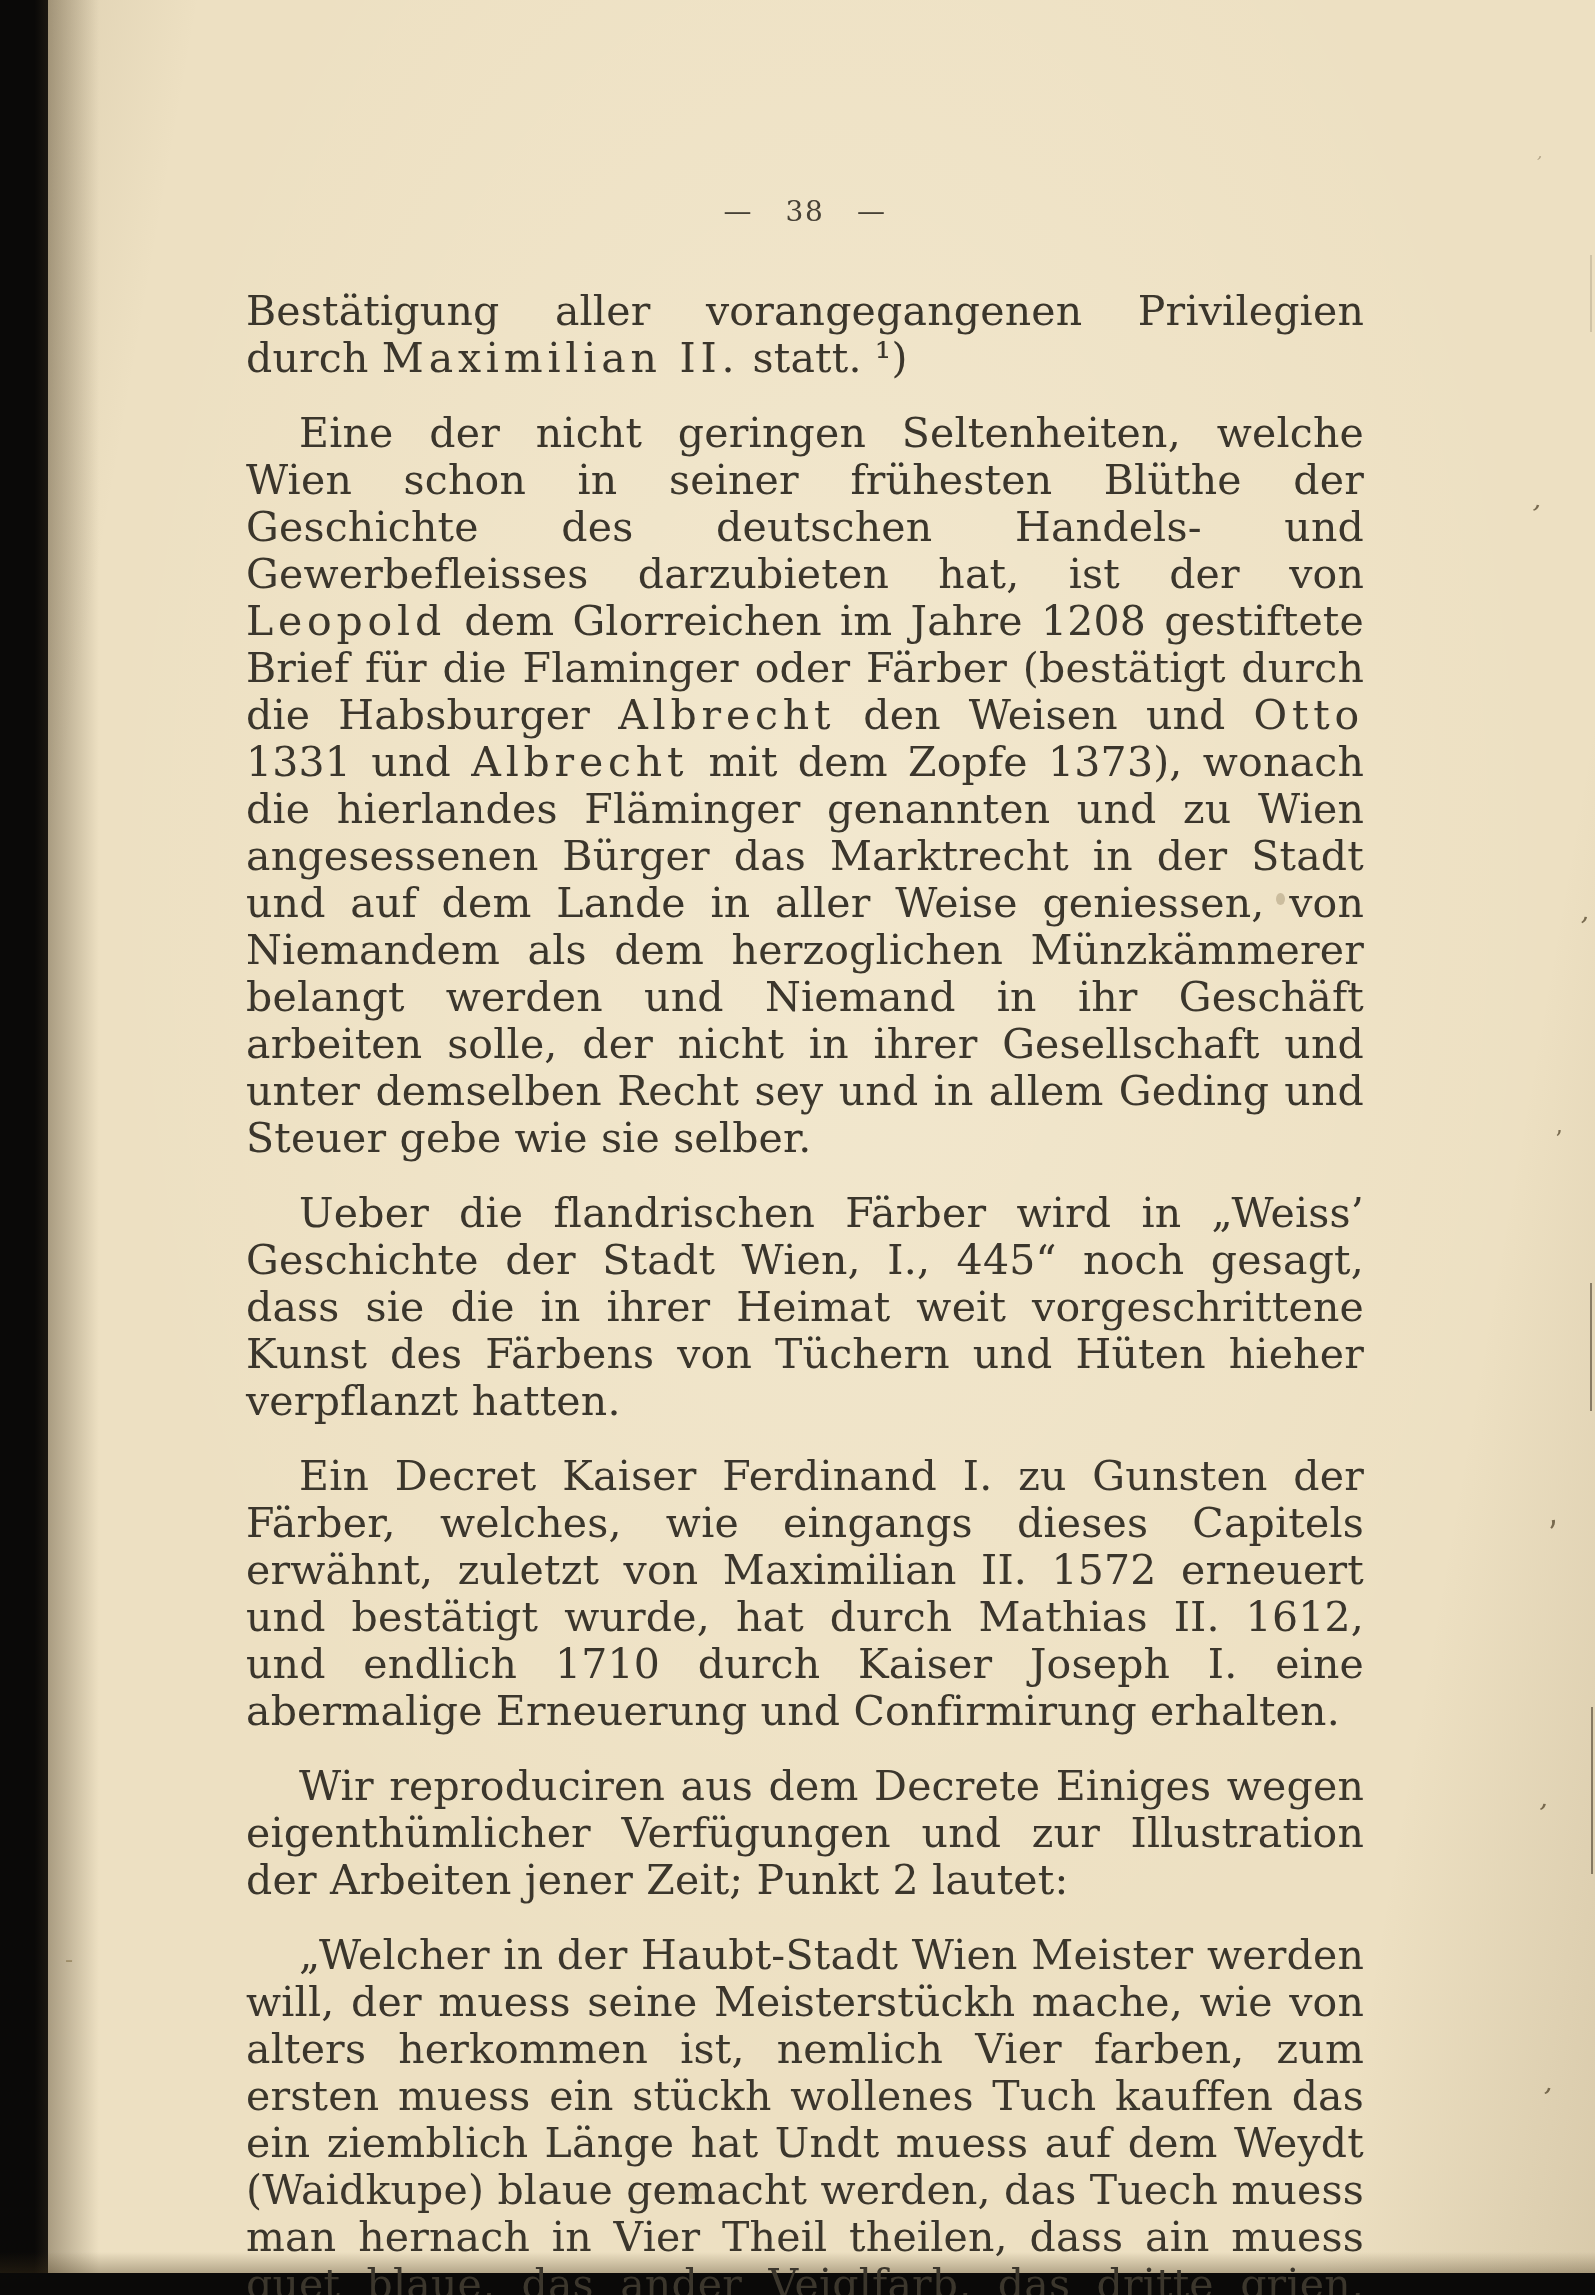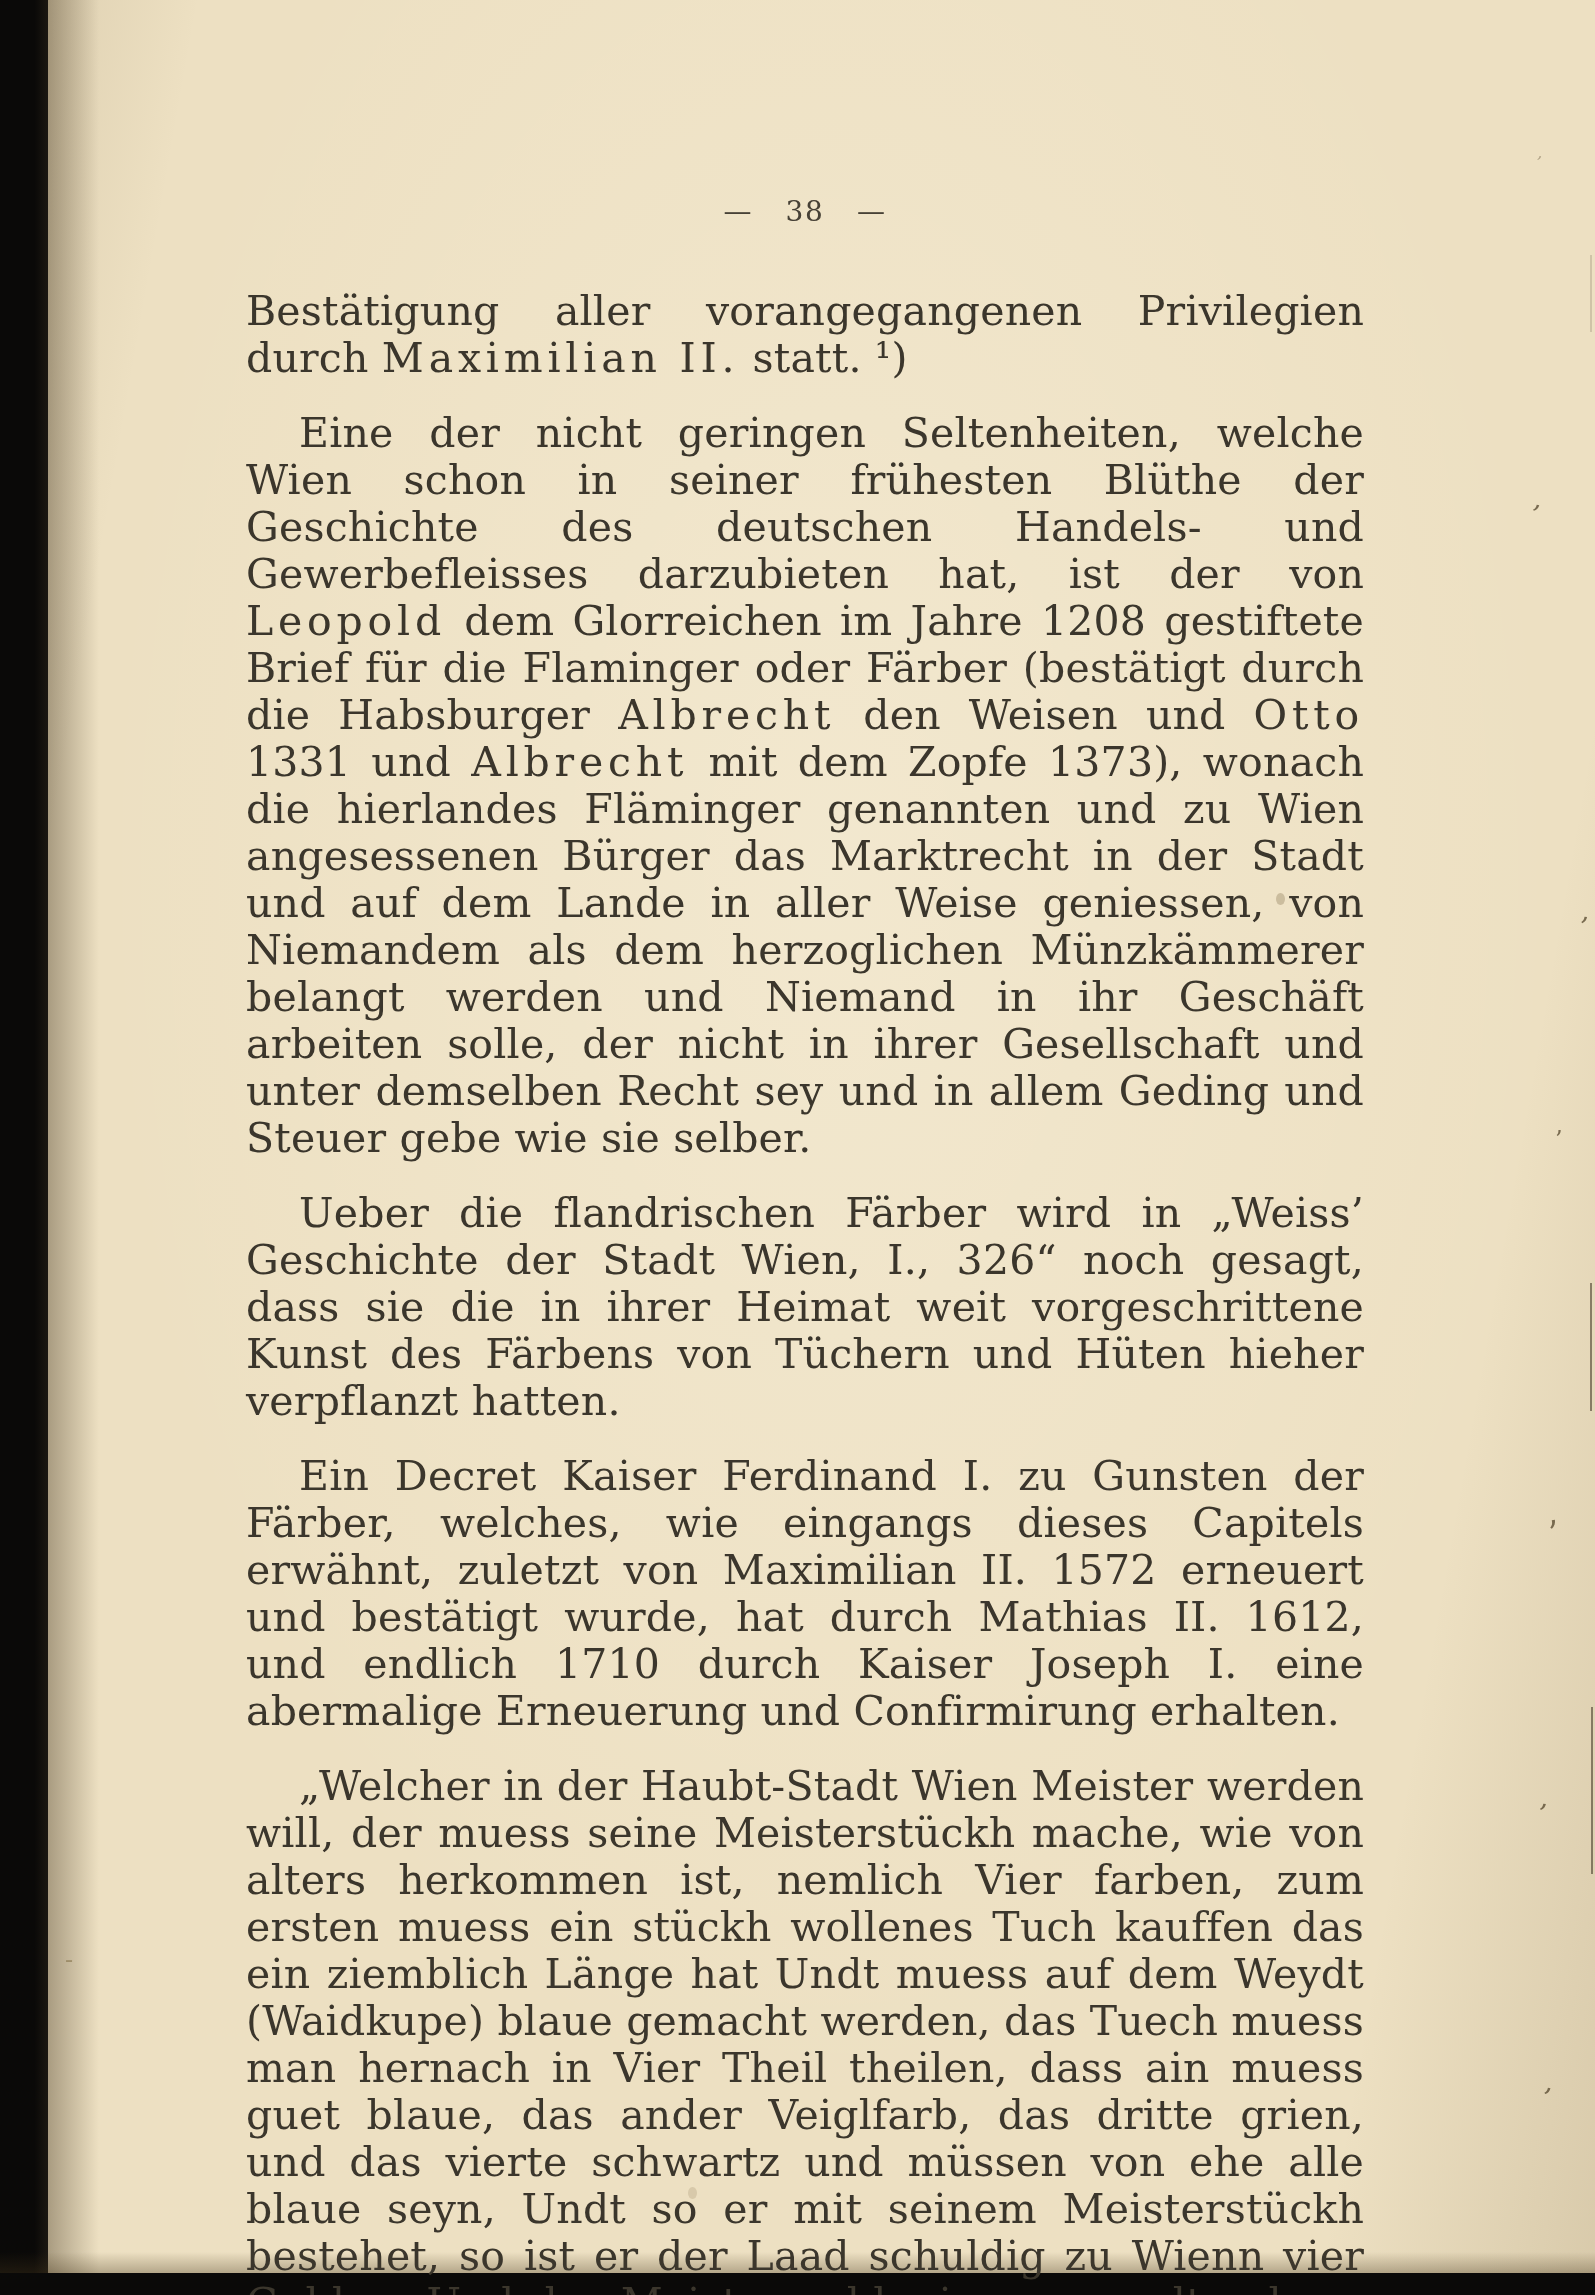--- a/index.html
+++ b/index.html
@@ -92,22 +92,23 @@
   <div class="edge-left-shadow"></div>
   <div class="edge-bottom-shadow"></div>
   <div class="edge-bottom"></div>
 
   <div class="content">
     <div class="page-number">— 38 —</div>
 
     <div class="page-body">
         <p class="para"><span>Bestätigung aller vorangegangenen Privilegien durch </span><span class="spaced">Maximilian II.</span><span> statt. ¹)</span></p>
         <p class="para indent"><span>Eine der nicht geringen Seltenheiten, welche Wien schon in seiner frühesten Blüthe der Geschichte des deutschen Handels- und Gewerbefleisses darzubieten hat, ist der von </span><span class="spaced">Leopold</span><span> dem Glorreichen im Jahre 1208 gestiftete Brief für die Flaminger oder Färber (bestätigt durch die Habsburger </span><span class="spaced">Albrecht</span><span> den Weisen und </span><span class="spaced">Otto</span><span> 1331 und </span><span class="spaced">Albrecht</span><span> mit dem Zopfe 1373), wonach die hierlandes Fläminger genannten und zu Wien angesessenen Bürger das Marktrecht in der Stadt und auf dem Lande in aller Weise geniessen, von Niemandem als dem herzoglichen Münzkämmerer belangt werden und Niemand in ihr Geschäft arbeiten solle, der nicht in ihrer Gesellschaft und unter demselben Recht sey und in allem Geding und Steuer gebe wie sie selber.</span></p>
-        <p class="para indent"><span>Ueber die flandrischen Färber wird in „Weiss’ Geschichte der Stadt Wien, I., 326“ noch gesagt, dass sie die in ihrer Heimat weit vorgeschrittene Kunst des Färbens von Tüchern und Hüten hieher verpflanzt hatten.</span></p>
+        <p class="para indent"><span>Ueber die flandrischen Färber wird in „Weiss’ Geschichte der Stadt Wien, I., 445“ noch gesagt, dass sie die in ihrer Heimat weit vorgeschrittene Kunst des Färbens von Tüchern und Hüten hieher verpflanzt hatten.</span></p>
         <p class="para indent"><span>Ein Decret Kaiser Ferdinand I. zu Gunsten der Färber, welches, wie eingangs dieses Capitels erwähnt, zuletzt von Maximilian II. 1572 erneuert und bestätigt wurde, hat durch Mathias II. 1612, und endlich 1710 durch Kaiser Joseph I. eine abermalige Erneuerung und Confirmirung erhalten.</span></p>
+        <p class="para indent"><span>Wir reproduciren aus dem Decrete Einiges wegen eigenthümlicher Verfügungen und zur Illustration der Arbeiten jener Zeit; Punkt 2 lautet:</span></p>
         <p class="para indent"><span>„Welcher in der Haubt-Stadt Wien Meister werden will, der muess seine Meisterstückh mache, wie von alters herkommen ist, nemlich Vier farben, zum ersten muess ein stückh wollenes Tuch kauffen das ein ziemblich Länge hat Undt muess auf dem Weydt (Waidkupe) blaue gemacht werden, das Tuech muess man hernach in Vier Theil theilen, dass ain muess guet blaue, das ander Veiglfarb, das dritte grien, und das vierte schwartz und müssen von ehe alle blaue seyn, Undt so er mit seinem Meisterstückh bestehet, so ist er der Laad schuldig zu Wienn vier Gulden, Und das Meistermahl wie es von altershero gewesen ist, wornach sich ein jeder zu richten haben wirdet, jedoch solle dabey aller überfluss abgestellt werden. Und ein solche Mahlzeit auf das höchste über zwölff Gulden nicht kosten.“</span></p>
       </div>
 
     <div class="footnote-rule"></div>
     <p class="footnote-text"><span class="fn-marker">¹)</span><span>„Wiens Geschichte und seine Denkwürdigkeiten“ von Hormayr, 3444.</span></p>
   </div>
 
   <div>
     <span class="speck" style="left:1538px; top:142px; font-size:17.5px; opacity:.4; transform:rotate(10deg);">,</span>
     <span class="speck" style="left:1535px; top:483px; transform:rotate(14deg);">,</span>

